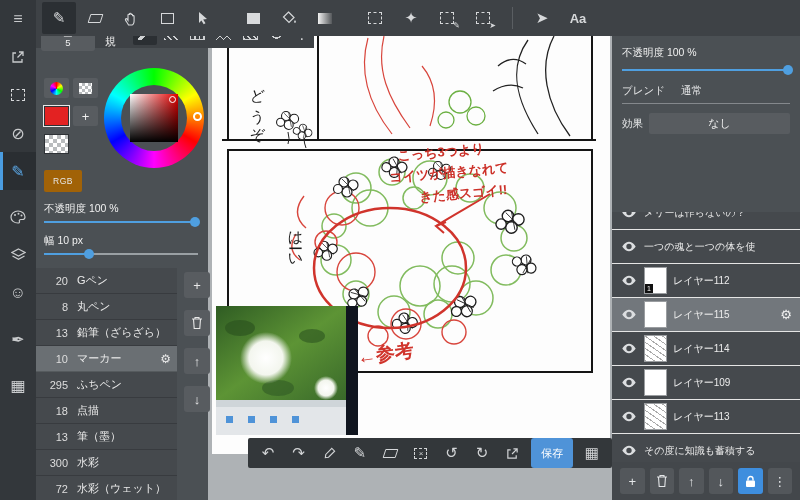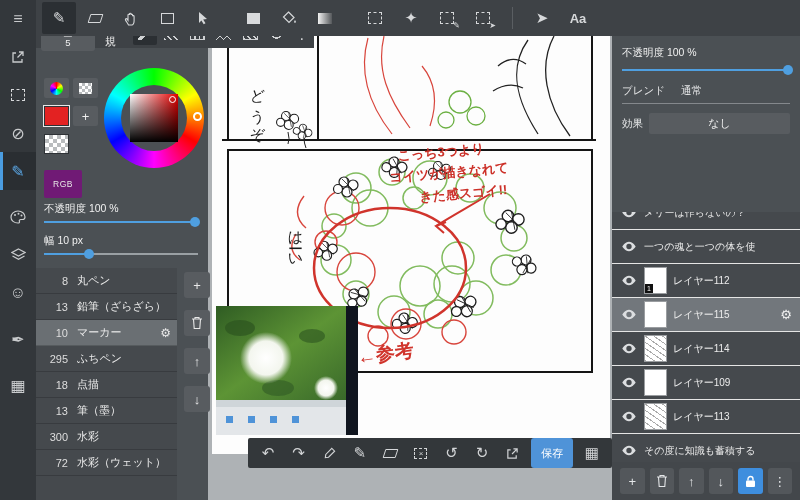--- a/index.html
+++ b/index.html
@@ -45,21 +45,21 @@
   
   .left-panel{position:absolute;left:36px;top:64px;width:172px;height:436px;background:#4b5054;z-index:10;}
   .mini-btn{position:absolute;width:25px;height:20px;background:#585c60;border-radius:2px;display:flex;align-items:center;justify-content:center;}
   .hue-dot{width:13px;height:13px;border-radius:50%;background:conic-gradient(#f00,#ff0,#0f0,#0ff,#00f,#f0f,#f00);}
   .chk-ico{width:13px;height:11px;background:repeating-conic-gradient(#b9bcbe 0 25%,#fff 0 50%) 0 0/6px 6px;}
   .swatch{position:absolute;width:25px;height:20px;border:1px solid #2e3236;}
   .swatch.sel{outline:1.5px solid #e8e8e8;}
   .red-swatch{background:#e32222;}
   .trans-swatch{background:repeating-conic-gradient(#b9bcbe 0 25%,#fff 0 50%) 0 0/8px 8px;}
   .plus-btn{position:absolute;width:25px;height:20px;background:#585c60;border-radius:2px;color:#eee;display:flex;align-items:center;justify-content:center;font-size:13px;}
-  .rgb-btn{position:absolute;left:8px;top:106px;width:38px;height:28px;background:#701a75;border-radius:2px;color:#e6e6e6;font-size:8.5px;display:flex;align-items:center;justify-content:center;letter-spacing:.5px;}
+  .rgb-btn{position:absolute;left:8px;top:106px;width:38px;height:22px;background:#a16207;border-radius:2px;color:#e6e6e6;font-size:8.5px;display:flex;align-items:center;justify-content:center;letter-spacing:.5px;}
   .wheel{position:absolute;right:4px;top:4px;width:100px;height:100px;border-radius:50%;background:conic-gradient(from 120deg,#f00,#f0f,#00f,#0ff,#0f0,#ff0,#f00);}
   .wheel::after{content:"";position:absolute;inset:17px;border-radius:50%;background:#4b5054;}
   .wheel .sq{position:absolute;left:26px;top:26px;width:48px;height:48px;z-index:2;background:linear-gradient(to top,#000,rgba(0,0,0,0)),linear-gradient(to right,#fff,#e30000);}
   .wheel .ring-ind{position:absolute;right:2px;top:44px;width:9px;height:9px;border:2px solid #fff;border-radius:50%;z-index:3;}
   .wheel .sq-ind{position:absolute;right:28px;top:28px;width:7px;height:7px;border:1.5px solid #fff;border-radius:50%;z-index:3;}
   .lp-label{position:absolute;left:8px;font-size:10.5px;color:#f0f0f0;}
   .slider{position:absolute;left:8px;right:10px;height:12px;}
   .slider .track{position:absolute;left:0;right:0;top:5px;height:2px;background:#9aa0a4;}
   .slider .thumb{position:absolute;top:1px;width:10px;height:10px;border-radius:50%;background:#4f9fe0;}
   .brush-list{position:absolute;left:0;top:204px;width:141px;bottom:0;overflow:hidden;background:#45494d;}
@@ -241,20 +241,24 @@
         <span class="thumb" style="left:95%;"></span>
     </div>
     <div class="lp-label" style="top:170px;">幅 10 px</div>
     <div class="slider" style="top:184px;">
       <span class="track" style="background:linear-gradient(90deg,#4f9fe0 0 27%,#9aa0a4 27%);"></span>
         <span class="thumb" style="left:26%;"></span>
     </div>
 
     <div class="brush-list">
       <div class="brush-row">
+          <span class="b-size">20</span>
+          <span>Gペン</span>
+        </div>
+      <div class="brush-row">
           <span class="b-size">8</span>
           <span>丸ペン</span>
         </div>
       <div class="brush-row">
           <span class="b-size">13</span>
           <span>鉛筆（ざらざら）</span>
         </div>
       <div class="brush-row selected">
           <span class="b-size">10</span>
           <span>マーカー</span>

